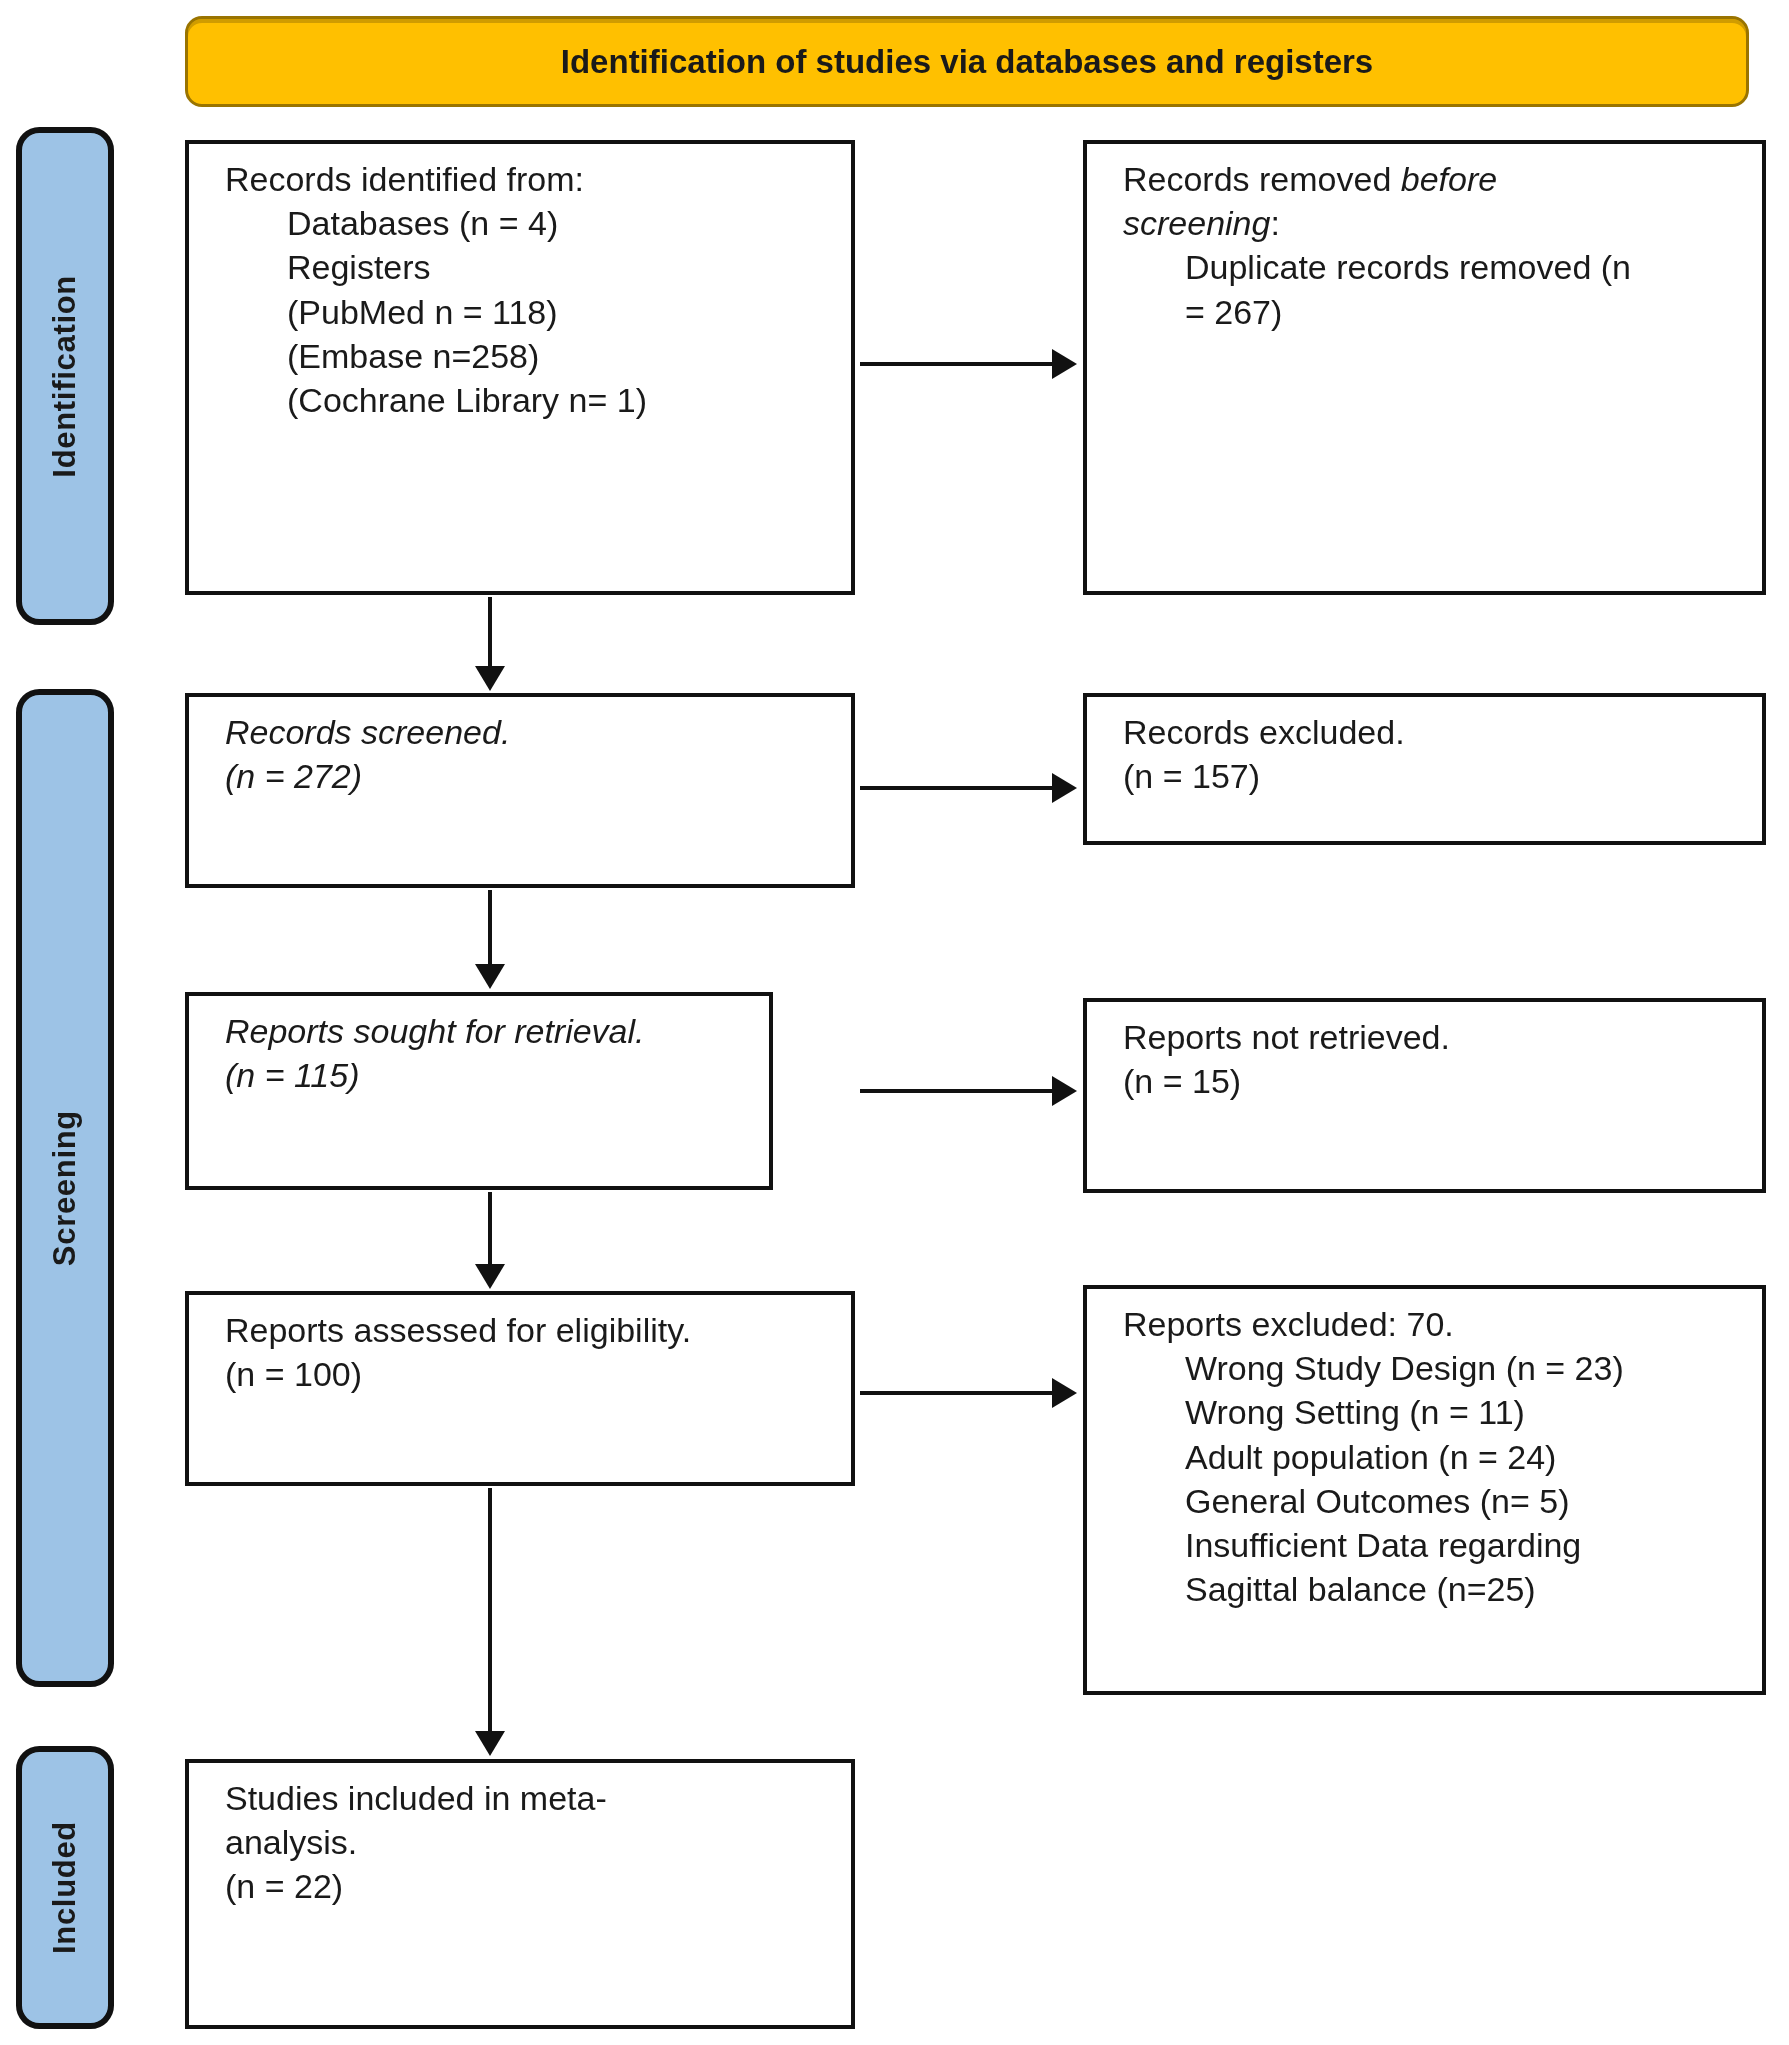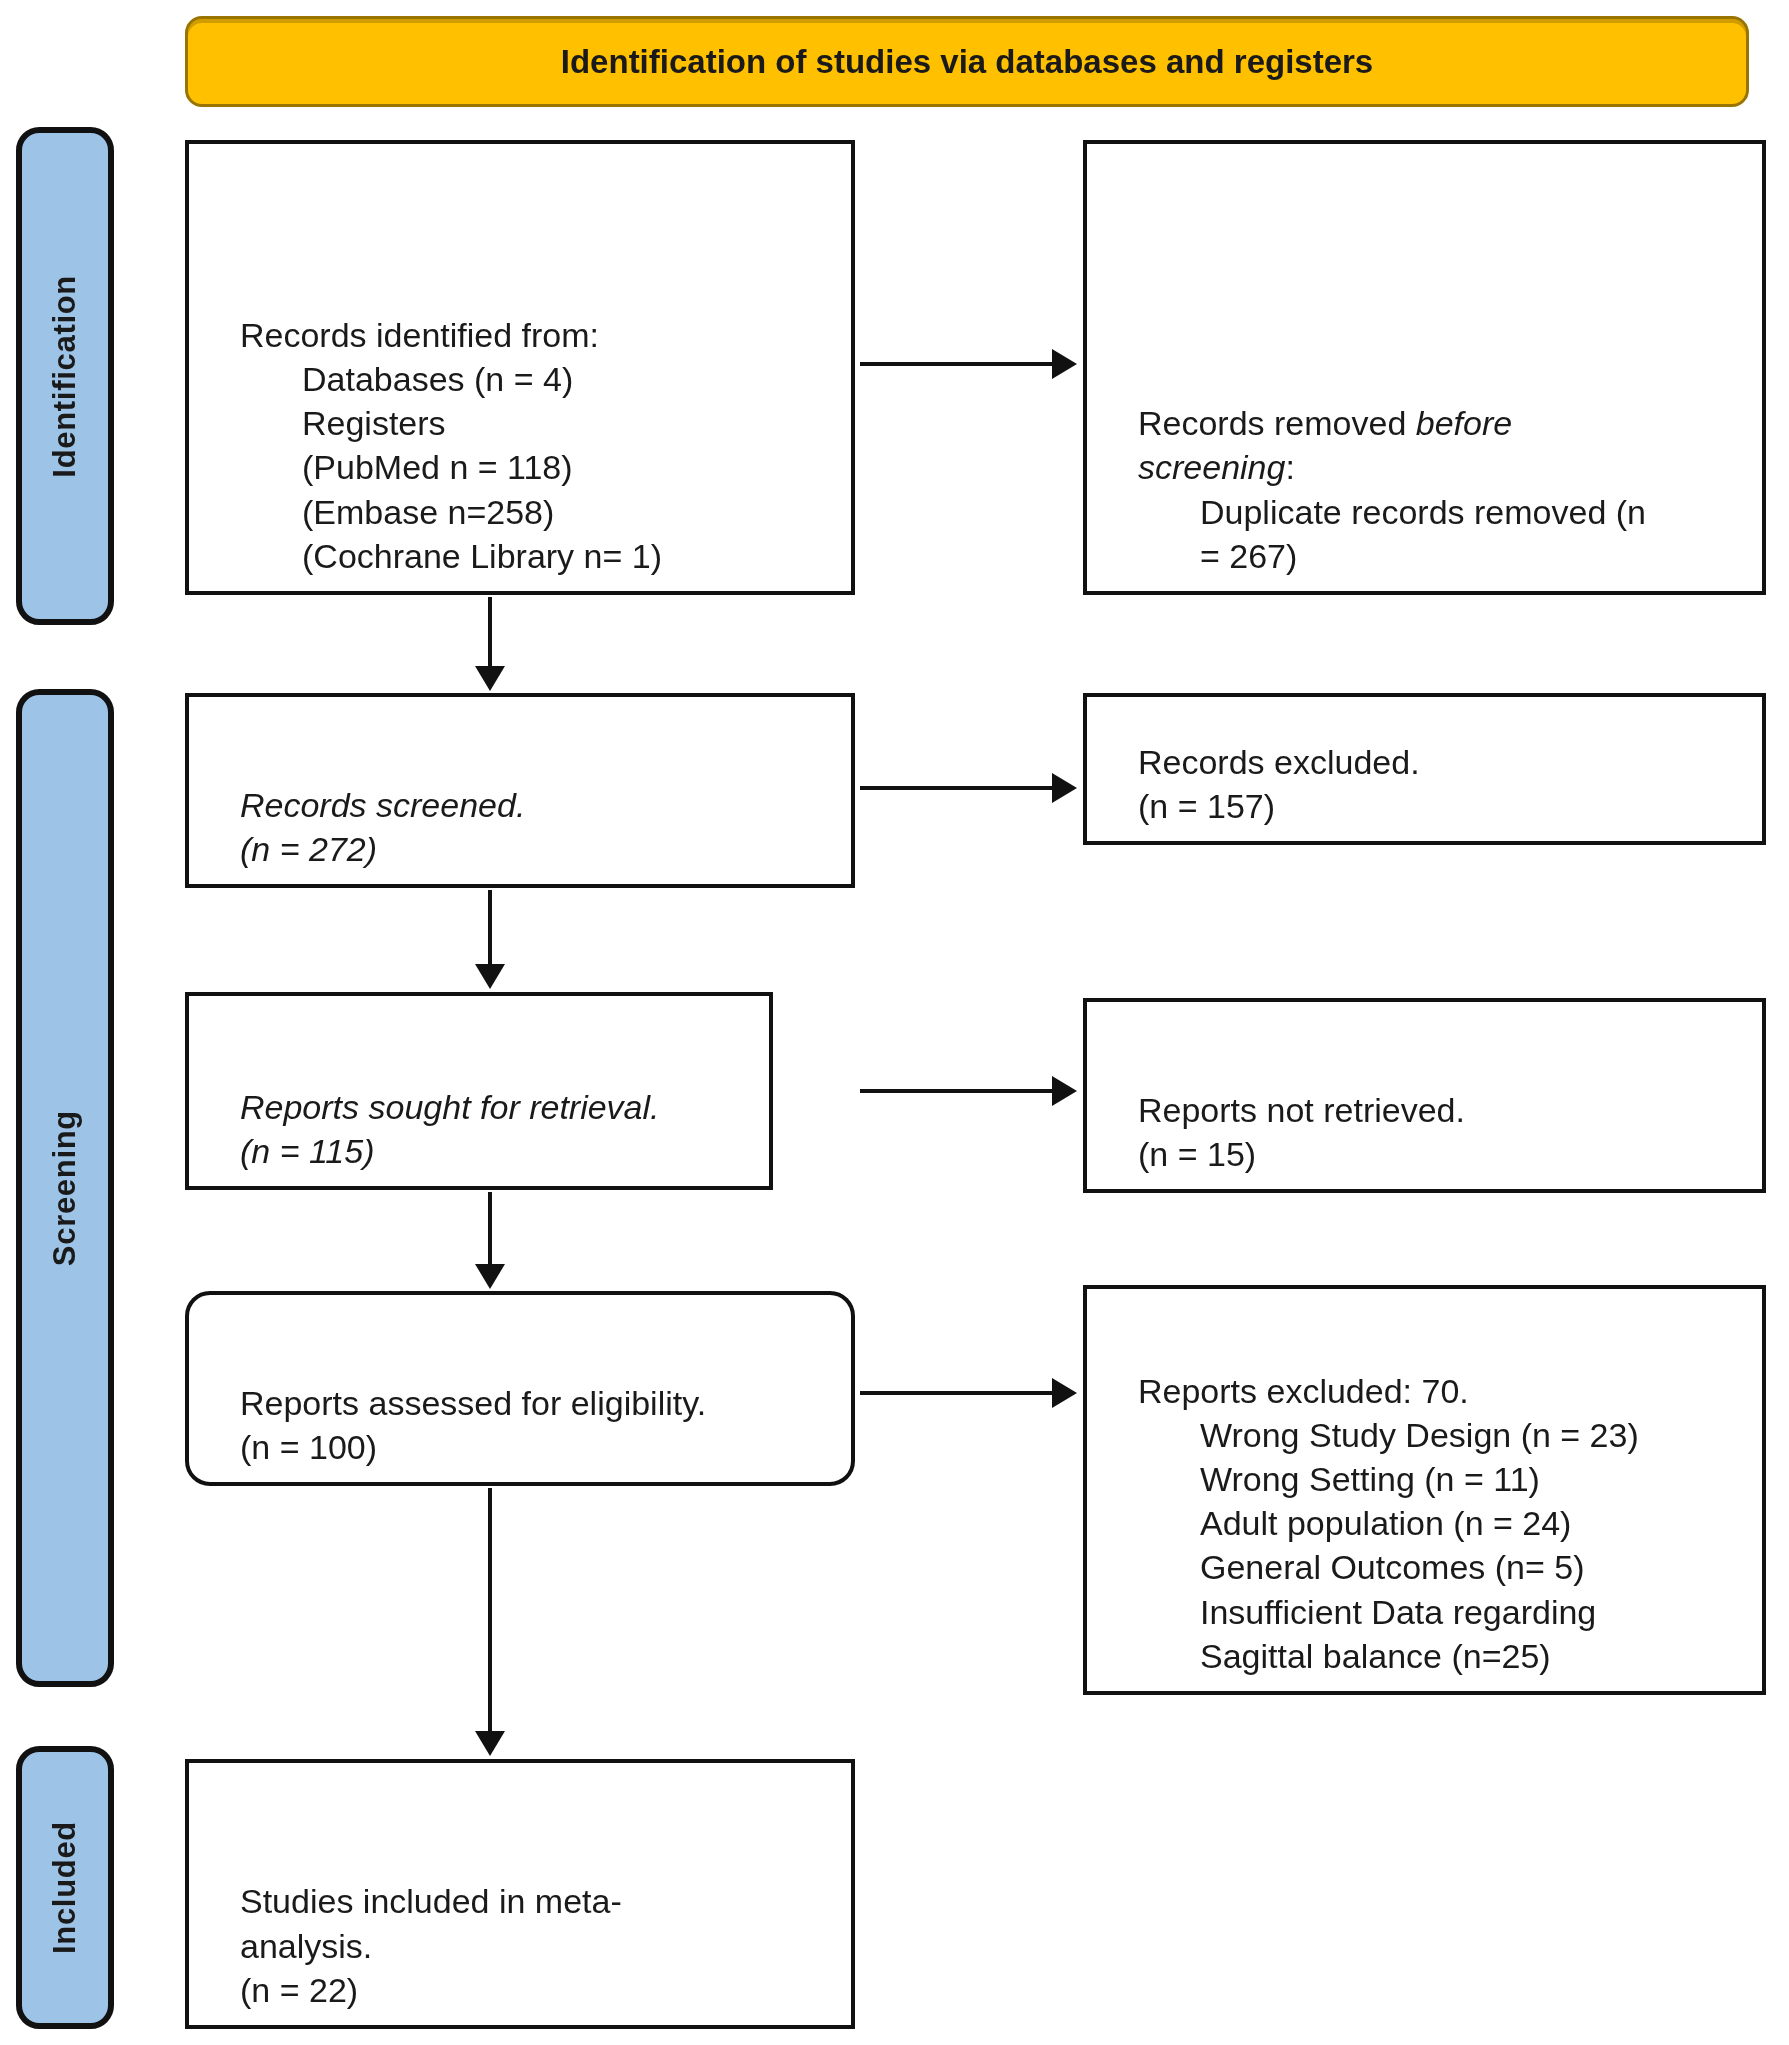--- a/index.html
+++ b/index.html
@@ -45,21 +45,21 @@
     writing-mode: vertical-rl;
     transform: rotate(180deg);
     font-size: 31px; font-weight: bold;
     letter-spacing: 0.7px;
     white-space: nowrap;
   }
   .box {
     position: absolute;
     background: var(--box-bg);
     border: 4.6px solid var(--line-color);
-    display: flex; align-items: flex-end; padding-left: 15px;
+    display: flex; align-items: flex-start;
   }
   .box-text {
     width: 100%;
     padding: 13px 16.3px 13px 36px;
     font-size: 34px;
     line-height: 1.3;
   }
   .box-text .line { white-space: nowrap; }
   .box-text .line.ind { padding-left: 62px; }
   .box-text em { font-style: italic; }
@@ -111,21 +111,21 @@
         <div class="line"><span>Records screened.</span></div>
         <div class="line"><span>(n = 272)</span></div>
       </div>
   </div>
   <div class="box" style="left:185px; top:992px; width:588px; height:198px;font-style:italic;">
     <div class="box-text">
         <div class="line"><span>Reports sought for retrieval.</span></div>
         <div class="line"><span>(n = 115)</span></div>
       </div>
   </div>
-  <div class="box" style="left:185px; top:1291px; width:670px; height:195px;border-radius:25px;">
+  <div class="box" style="left:185px; top:1291px; width:670px; height:195px;">
     <div class="box-text">
         <div class="line"><span>Reports assessed for eligibility.</span></div>
         <div class="line"><span>(n = 100)</span></div>
       </div>
   </div>
   <div class="box" style="left:185px; top:1759px; width:670px; height:270px;">
     <div class="box-text">
         <div class="line"><span>Studies included in meta-</span></div>
         <div class="line"><span>analysis.</span></div>
         <div class="line"><span>(n = 22)</span></div>

